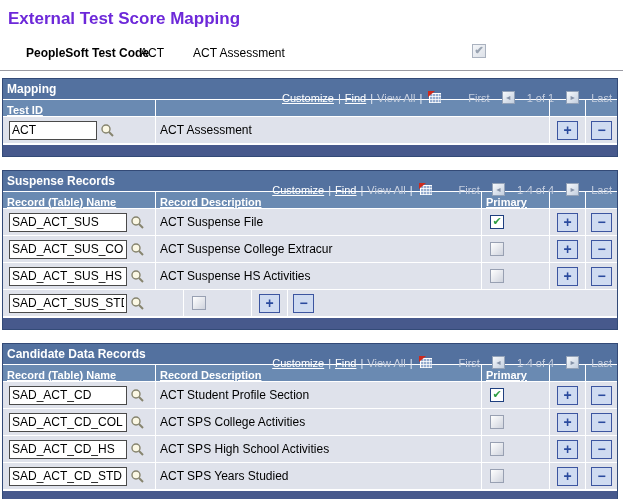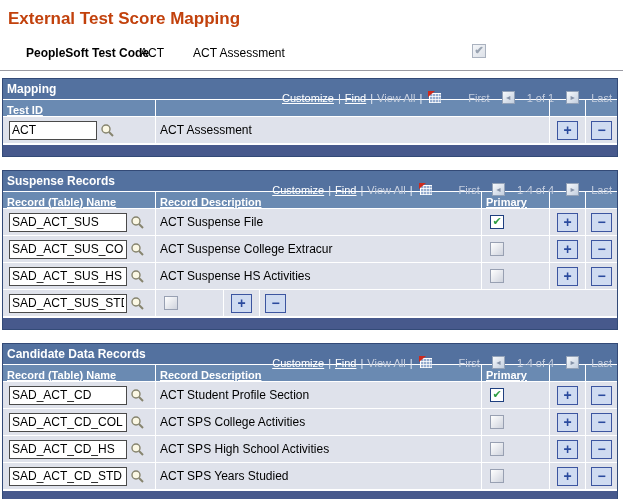--- a/index.html
+++ b/index.html
@@ -1,21 +1,21 @@
 <!DOCTYPE html>
 <html><head>
 <meta charset="utf-8">
 <style>
   * { box-sizing: border-box; margin: 0; padding: 0; }
   html, body { background: #fff; }
   body {
     width: 623px; height: 499px; overflow: hidden; position: relative;
     font-family: "Liberation Sans", sans-serif; font-size: 12px; color: #000;
   }
-  .page-title { padding: 9px 0 0 8px; font-size: 17px; font-weight: bold; color: #c2410c; letter-spacing: 0; }
+  .page-title { padding: 9px 0 0 8px; font-size: 17px; font-weight: bold; color: #6d28d9; letter-spacing: 0; }
   .header-row { position: relative; height: 18px; margin-top: 15px; }
   .hdr-label { position: absolute; left: 8px; top: 2px; font-weight: bold; padding-left: 18px; }
   .hdr-value { position: absolute; left: 140px; top: 2px; }
   .hdr-desc  { position: absolute; left: 193px; top: 2px; }
   .crm { position: absolute; left: 472px; top: 0; display: flex; align-items: center; gap: 5px; font-weight: bold; white-space: nowrap; }
   .rule { margin-top: 8px; height: 2px; background: #9b9ba3; border-bottom: 1px solid #fff; }
 
   .grid { width: 616px; margin: 6px 0 13px 2px; border: 1px solid #334a77; background: #e5e5e5; }
   .titlebar { height: 20px; background: #53719f; color: #fff; display: flex; align-items: center; justify-content: space-between; padding: 0 5px 0 4px; }
   .gtitle { font-weight: bold; font-size: 12px; }
@@ -29,21 +29,21 @@
   .dlicon { margin: 0 2px; display: inline-flex; }
 
   .colheader { display: flex; background: #6a8ab2; border-top: 1px solid #fff; height: 17px; align-items: stretch; font-size: 11px; font-weight: bold; }
   .colheader .cell { display: flex; align-items: flex-end; padding-left: 4px; }
   .colheader a { color: #fff; text-decoration: underline; cursor: pointer; }
   .row { display: flex; background: #dfe2eb; border-top: 1px solid #fff; height: 27px; align-items: stretch; }
   .row .cell { display: flex; align-items: center; padding-left: 4px; }
   .colheader > .cell + .cell, .row > .cell + .cell { border-left: 1px solid #fff; }
   .c-name { width: 152px; }
   .c-desc { flex: 1; }
-  .c-primary { width: 68px; }
+  .c-primary { width: 68px; margin-left: 28px; }
   .c-btn { width: 36px; justify-content: center; padding-left: 0 !important; }
   .c-btn2 { width: 32px; justify-content: center; padding-left: 0 !important; }
 
   .rowinput { margin-left: 2px; width: 118px; height: 19px; border: 1px solid #4a4a4a; background: #fff; font-family: "Liberation Sans", sans-serif; font-size: 12px; padding: 0 2px; }
   .rowinput.narrow { width: 88px; }
   .lookup { margin-left: 3px; display: inline-flex; cursor: pointer; }
 
   .addbtn, .delbtn { width: 21px; height: 19px; border: 1px solid #3c55a0; background: #cfdbf1; color: #2a4a9e; font-weight: bold; font-size: 14px; line-height: 1; display: flex; align-items: center; justify-content: center; cursor: pointer; }
 
   .checkbox { position: relative; width: 14px; height: 14px; border: 1px solid #98a0b2; background: linear-gradient(135deg, #ffffff 0%, #cfd3dd 100%); display: inline-flex; align-items: center; justify-content: center; }

